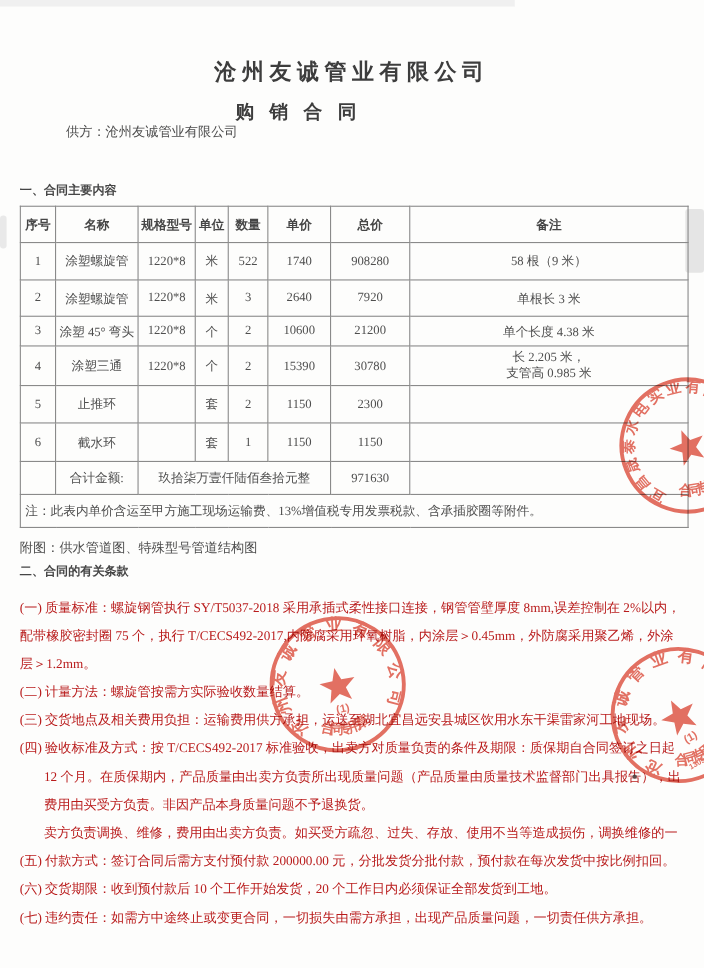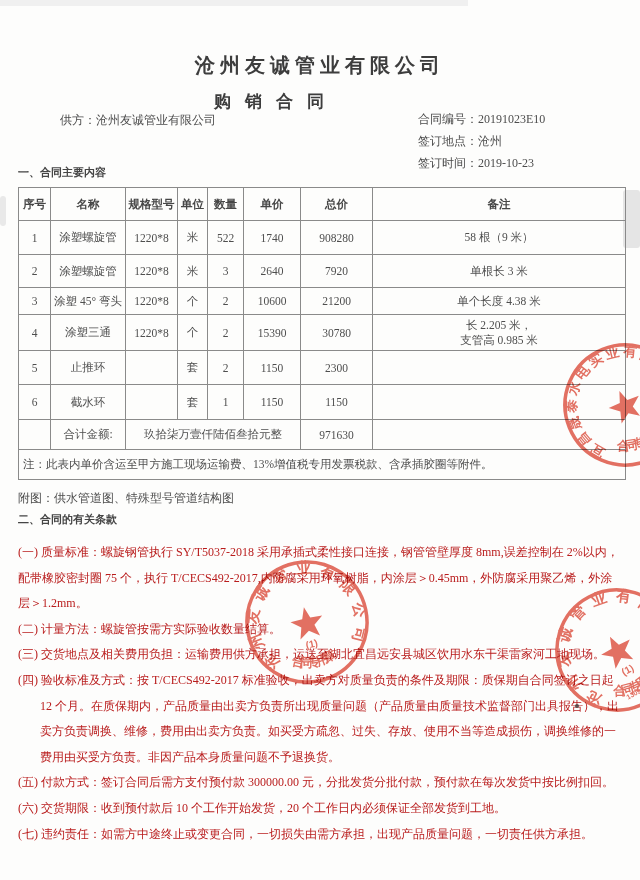--- a/index.html
+++ b/index.html
@@ -60,25 +60,20 @@
 
   <div class="smudge topband"></div>
   <div class="smudge rightedge"></div>
   <div class="smudge leftedge"></div>
 
   <div class="company-title">沧州友诚管业有限公司</div>
   <div class="doc-title">购销合同</div>
 
   <div class="party supplier">供方：沧州友诚管业有限公司</div>
 
-  <div class="meta">
-    <div>合同编号：20191023E10</div>
-    <div>签订地点：沧州</div>
-    <div>签订时间：2019-10-23</div>
-  </div>
 
   <div class="section-title sec1">一、合同主要内容</div>
 
   <table class="goods">
     <colgroup>
       <col style="width:32px">
         <col style="width:75px">
         <col style="width:52px">
         <col style="width:30px">
       <col style="width:36px">
@@ -178,23 +173,23 @@
   <div class="section-title sec2">二、合同的有关条款</div>
 
   <div class="terms">
     <div class="line">(一) 质量标准：螺旋钢管执行 SY/T5037-2018 采用承插式柔性接口连接，钢管管壁厚度 8mm,误差控制在 2%以内，</div>
     <div class="line">配带橡胶密封圈 75 个，执行 T/CECS492-2017,内防腐采用环氧树脂，内涂层＞0.45mm，外防腐采用聚乙烯，外涂</div>
     <div class="line">层＞1.2mm。</div>
     <div class="line">(二) 计量方法：螺旋管按需方实际验收数量结算。</div>
     <div class="line">(三) 交货地点及相关费用负担：运输费用供方承担，运送至湖北宜昌远安县城区饮用水东干渠雷家河工地现场。</div>
     <div class="line">(四) 验收标准及方式：按 T/CECS492-2017 标准验收，出卖方对质量负责的条件及期限：质保期自合同签订之日起</div>
     <div class="line indent">12 个月。在质保期内，产品质量由出卖方负责所出现质量问题（产品质量由质量技术监督部门出具报告），出</div>
+    <div class="line indent">费用由买受方负责。非因产品本身质量问题不予退换货。</div>
     <div class="line indent">卖方负责调换、维修，费用由出卖方负责。如买受方疏忽、过失、存放、使用不当等造成损伤，调换维修的一</div>
-    <div class="line indent">费用由买受方负责。非因产品本身质量问题不予退换货。</div>
-    <div class="line">(五) 付款方式：签订合同后需方支付预付款 300000.00 元，分批发货分批付款，预付款在每次发货中按比例扣回。</div>
+    <div class="line">(五) 付款方式：签订合同后需方支付预付款 200000.00 元，分批发货分批付款，预付款在每次发货中按比例扣回。</div>
     <div class="line">(六) 交货期限：收到预付款后 10 个工作开始发货，20 个工作日内必须保证全部发货到工地。</div>
     <div class="line">(七) 违约责任：如需方中途终止或变更合同，一切损失由需方承担，出现产品质量问题，一切责任供方承担。</div>
   </div>
 
   <div class="stamp stamp-buyer">
     <svg viewBox="0 0 150 150">
       <circle cx="75" cy="75" r="60" fill="none" stroke="#dd4d3c" stroke-width="3.5"></circle>
       <path id="arcTopA" d="M 40.4 109.6 A 49 49 0 1 1 109.6 109.6" fill="none"></path>
       <path id="arcBotA" d="M 51 113 A 45 45 0 0 0 99 113" fill="none"></path>
       <text font-size="13.5" font-weight="bold" fill="#dd4d3c" font-family="'Liberation Sans',sans-serif">

